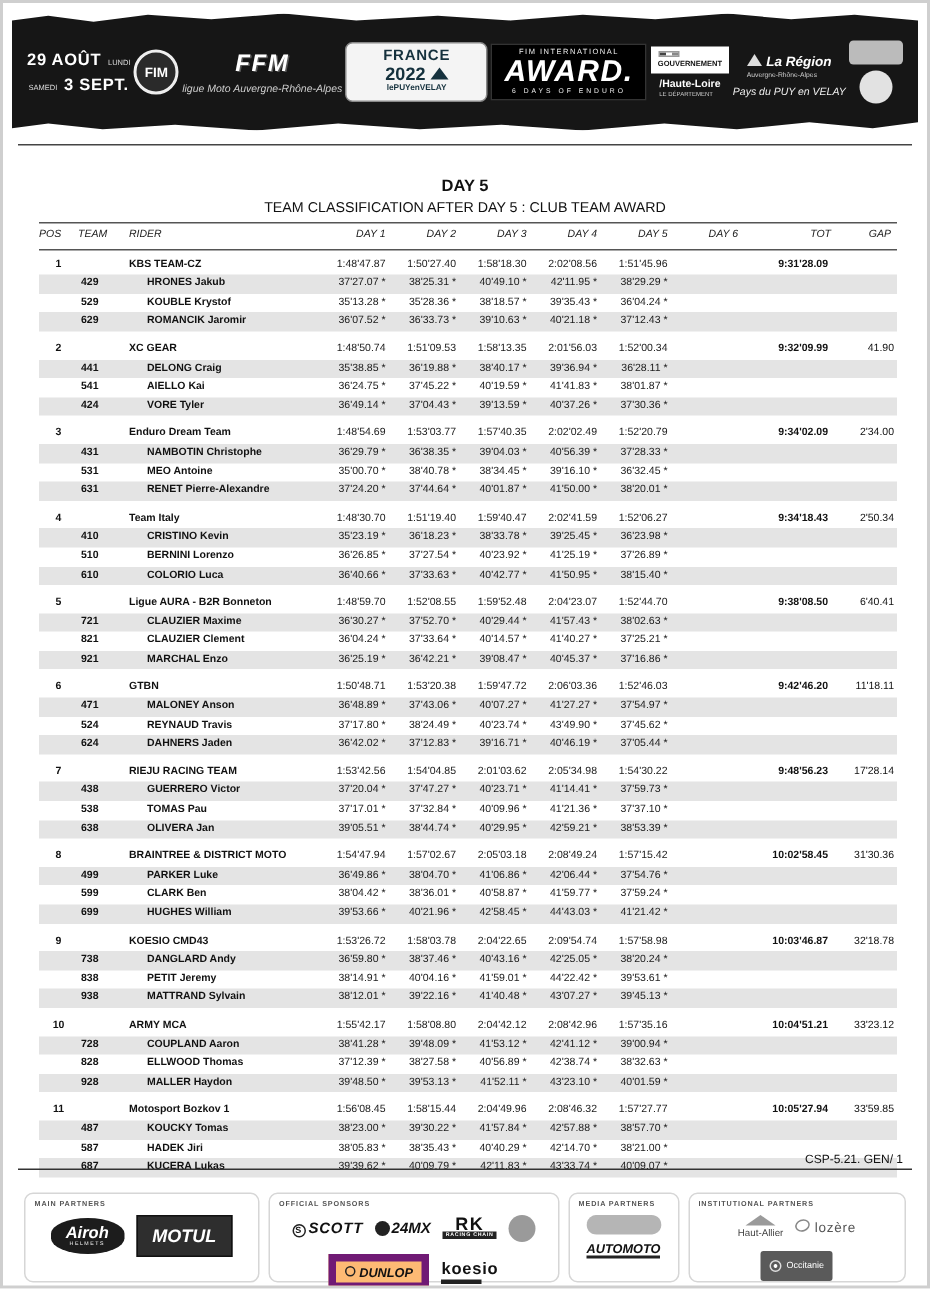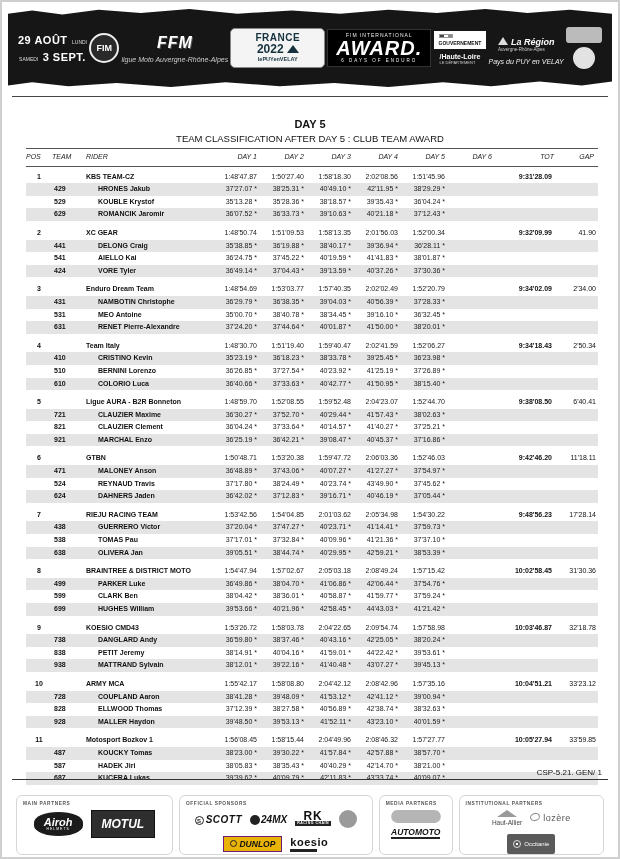--- a/index.html
+++ b/index.html
@@ -89,21 +89,21 @@
   .motul { background:#2e2e2e; color:#fff; padding:6px 10px; font-weight:bold; font-style:italic;
     font-size:12px; border:1px solid #111; }
   .scott { font-weight:bold; font-style:italic; font-size:10px; letter-spacing:.5px; }
   .scott .s { display:inline-block; width:9px; height:9px; border:1.6px solid #222; border-radius:50%;
     font-size:6px; text-align:center; line-height:9px; margin-right:2px; font-style:normal; }
   .mx24 { font-weight:bold; font-style:italic; font-size:10px; }
   .mx24 .dot { display:inline-block; width:10px; height:10px; background:#222; border-radius:50%; vertical-align:-2px; margin-right:1px; }
   .rk { font-weight:bold; font-size:12px; letter-spacing:1px; line-height:.8; text-align:center; }
   .rk small { display:block; font-size:3.5px; letter-spacing:.5px; background:#222; color:#fff; padding:1px 2px; }
   .badge-circle { width:18px; height:18px; border-radius:50%; background:#9a9a9a; }
-  .dunlop { background:#eab308; border:1px solid #701a75; padding:2px 6px; font-weight:bold;
+  .dunlop { background:#fdba74; border:5px solid #701a75; padding:2px 6px; font-weight:bold;
     font-style:italic; font-size:8.5px; }
   .dunlop .d { display:inline-block; width:7px; height:7px; border:1.5px solid #222; border-radius:50%; margin-right:2px; }
   .koesio { font-weight:bold; font-size:11px; letter-spacing:.5px; }
   .koesio small { display:block; height:3px; background:#222; width:70%; margin-top:1px; }
   .media-script { width:50px; height:13px; background:#b5b5b5; border-radius:6px 10px 6px 10px; transform:skewX(-12deg); }
   .automoto { font-weight:bold; font-style:italic; font-size:8.5px; border-bottom:2px solid #222; }
   .hautallier { text-align:center; font-size:6.5px; color:#444; line-height:1.1; }
   .hautallier .mtn { display:block; width:0; height:0; border-left:10px solid transparent;
     border-right:10px solid transparent; border-bottom:7px solid #9a9a9a; margin:0 auto 2px; }
   .lozere { font-size:9px; color:#555; letter-spacing:.5px; }

